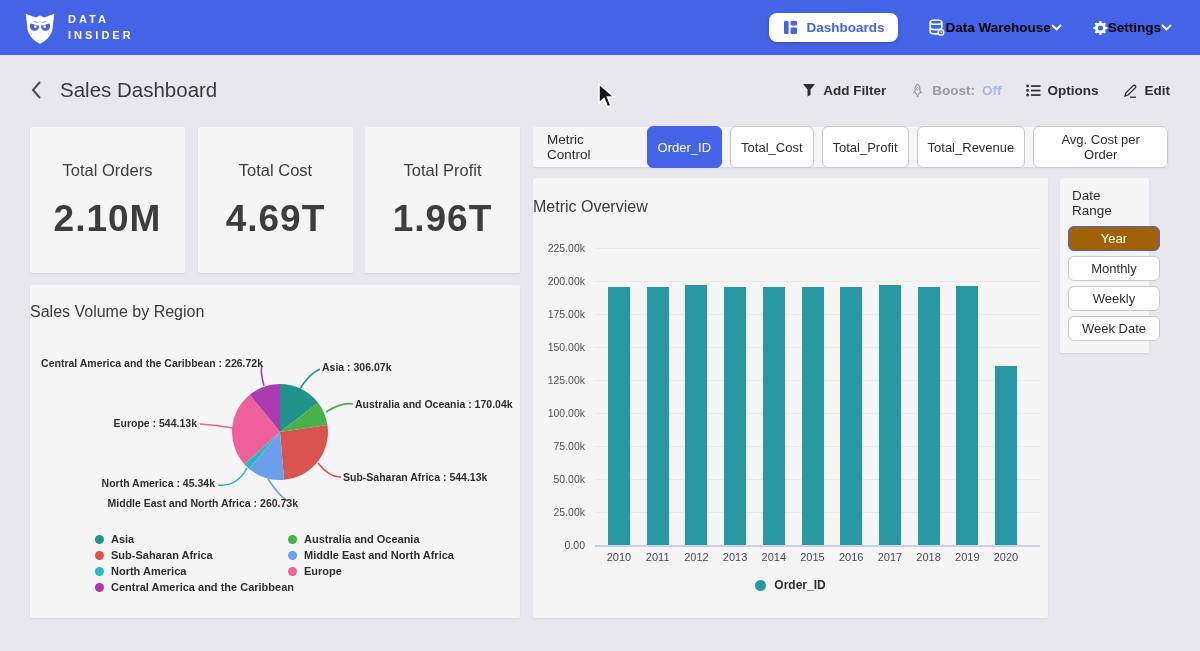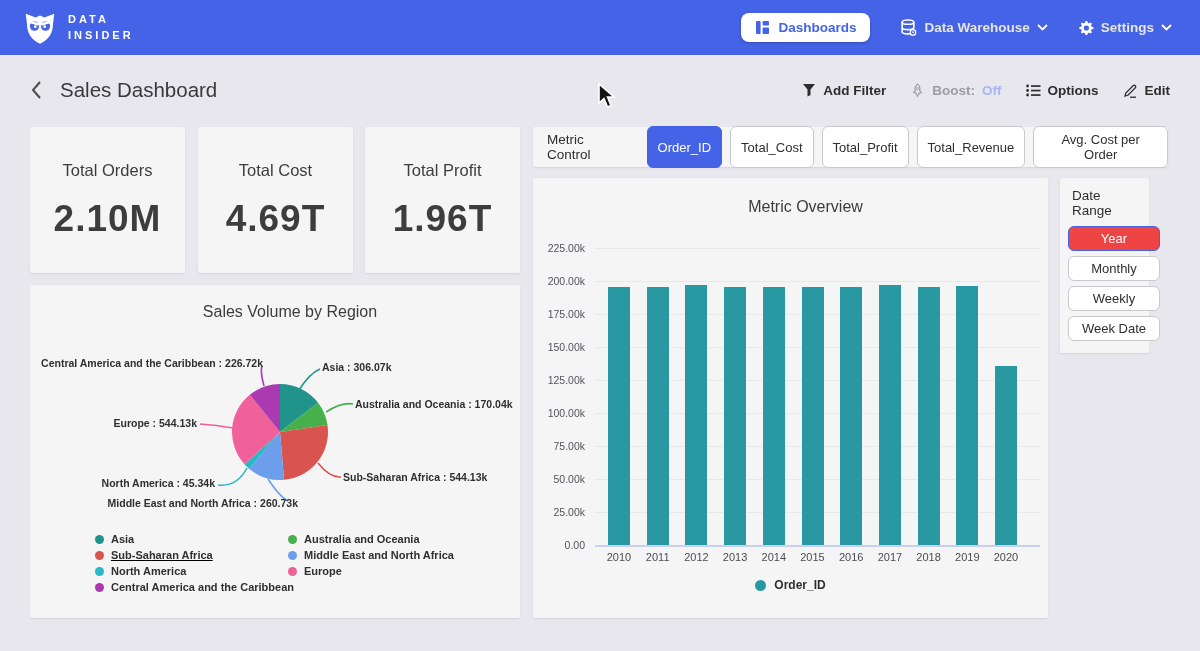--- a/index.html
+++ b/index.html
@@ -9,58 +9,58 @@
 
   
   .topnav { position:absolute; left:0; top:0; width:1200px; height:55px; background:#4463e6;
             display:flex; align-items:center; justify-content:space-between; padding:0 28px 0 22px; }
   .brand { display:flex; align-items:center; gap:10px; }
   .brand-text { color:#fff; font-size:11px; font-weight:bold; letter-spacing:3px; line-height:1.45; }
   .nav-right { display:flex; align-items:center; gap:30px;padding-left:36px; }
   .nav-pill { display:flex; align-items:center; gap:8px; background:#fff; color:#4463e6;
               border:none; border-radius:8px; padding:7px 14px; font-size:13.5px; font-weight:bold;
               font-family:inherit; cursor:pointer; box-shadow:0 1px 3px rgba(0,0,30,.25); }
-  .nav-link { display:flex; align-items:center; gap:7px; background:none; border:none; color:#e5e5e5;
+  .nav-link { display:flex; align-items:center; background:none; border:none; color:#000000;
               font-size:13.5px; font-weight:bold; font-family:inherit; cursor:pointer; }
 
   
   .page-header { position:absolute; left:0; top:70px; width:1200px; height:40px;
                  display:flex; align-items:center; padding:0 30px; }
   .back { background:none; border:none; cursor:pointer; margin-right:18px; display:flex; align-items:center; }
   .page-title { font-size:20.5px; font-weight:400; color:#3a3a3a; }
   .actions { margin-left:auto; display:flex; align-items:center; gap:24px; }
   .actions button { display:flex; align-items:center; gap:7px; background:none; border:none;
                     font-family:inherit; font-size:13.5px; color:#2e2e2e; font-weight:bold; cursor:pointer; }
   .actions .muted { color:#9b9ba4; }
   .actions .off { color:#a9b6f0; }
 
   
   .panel { position:absolute; background:#f5f5f5; border-radius:2px; box-shadow:0 1px 2px rgba(50,50,90,.10); }
-  .panel-title { text-align:center; font-size:16px; color:#3c3c3c;padding-left:30px; }
+  .panel-title { text-align:left; font-size:16px; color:#3c3c3c; }
 
   
   .kpi-card { position:absolute; top:127px; width:155px; height:146px; background:#f5f5f5;
               border-radius:2px; box-shadow:0 1px 2px rgba(50,50,90,.10);
               display:flex; flex-direction:column; align-items:center; justify-content:center; gap:18px; }
   .kpi-label { font-size:16.5px; color:#3d3d3d; }
   .kpi-value { font-size:37px; font-weight:bold; color:#3d3d3d; letter-spacing:1px; }
 
   
   .metric-panel { left:533px; top:127px; width:635px; height:40px; display:flex; align-items:center; padding-left:14px; gap:8px; }
   .metric-label { font-size:13.5px; color:#2e2e2e; margin-right:8px; }
   .chip { font-family:inherit; font-size:13px; color:#2e2e2e; background:#fff; border:1px solid #c9c9cc;
           border-radius:6px; padding:5px 10px; cursor:pointer; }
   .chip.selected { background:#4463e6; border-color:#4463e6; color:#fff; }
 
   
   .date-panel { left:1060px; top:178px; width:89px; height:175px; padding:10px 8px; }
   .date-label { font-size:13.5px; color:#2e2e2e; margin:0 0 8px 4px; }
   .date-btn { display:block; width:92px; height:25px; margin-bottom:5px; font-family:inherit; font-size:13px;
               color:#2e2e2e; background:#fff; border:1px solid #c9c9cc; border-radius:6px; cursor:pointer; }
-  .date-btn.selected { background:#ef4444; border-color:#4463e6; color:#fff; }
+  .date-btn.selected { background:#a16207; border-color:#4463e6; color:#fff; }
 
   
   .bar-panel { left:533px; top:178px; width:515px; height:440px; }
   .bar-panel .panel-title { position:absolute; left:0; right:0; top:20px; }
   .gridline { position:absolute; left:62px; width:445px; height:1px; background:#e9e9ea; }
   .gridline.base { background:#c9cfee; height:2px; }
   .ytick { position:absolute; width:50px; right:463px; text-align:right; font-size:10.5px; color:#54545a;
            transform:translateY(-50%); }
   .bar { position:absolute; width:22px; background:#2898a2; bottom:73px; cursor:pointer; }
   .xtick { position:absolute; top:373px; width:40px; text-align:center; font-size:11px; color:#4c4c52; }
@@ -287,21 +287,21 @@
       <div class="pie-label" style="left: 325px; top: 113px;">Australia and Oceania : 170.04k</div>
       <div class="pie-label" style="left: 313px; top: 186px;">Sub-Saharan Africa : 544.13k</div>
       <div class="pie-label" style="right: 222px; top: 212px;">Middle East and North Africa : 260.73k</div>
       <div class="pie-label" style="right: 305px; top: 192px;">North America : 45.34k</div>
       <div class="pie-label" style="right: 323px; top: 132px;">Europe : 544.13k</div>
       <div class="pie-label" style="right: 257px; top: 72px;">Central America and the Caribbean : 226.72k</div>
       <div class="pie-legend-item" style="left: 65px; top: 248px;">
         <span class="dot" style="background: rgb(32, 148, 139);"></span>
         <span class="txt">Asia</span>
       </div>
-      <div class="pie-legend-item" style="left: 65px; top: 264px; text-decoration: underline;">
+      <div class="pie-legend-item" style="left: 65px; top: 264px;">
         <span class="dot" style="background: rgb(217, 83, 79);"></span>
         <span class="txt">Sub-Saharan Africa</span>
       </div>
       <div class="pie-legend-item" style="left: 65px; top: 280px;">
         <span class="dot" style="background: rgb(41, 184, 197);"></span>
         <span class="txt">North America</span>
       </div>
       <div class="pie-legend-item" style="left: 65px; top: 296px;">
         <span class="dot" style="background: rgb(171, 58, 177);"></span>
         <span class="txt">Central America and the Caribbean</span>

